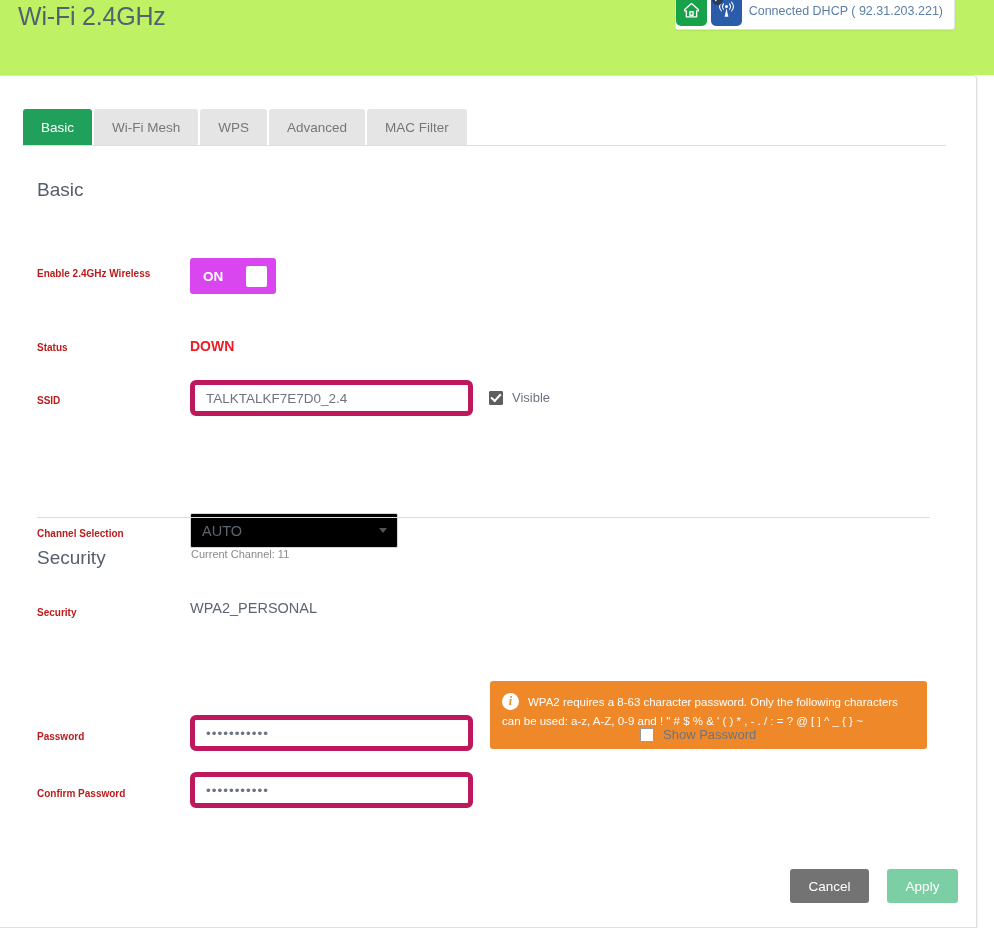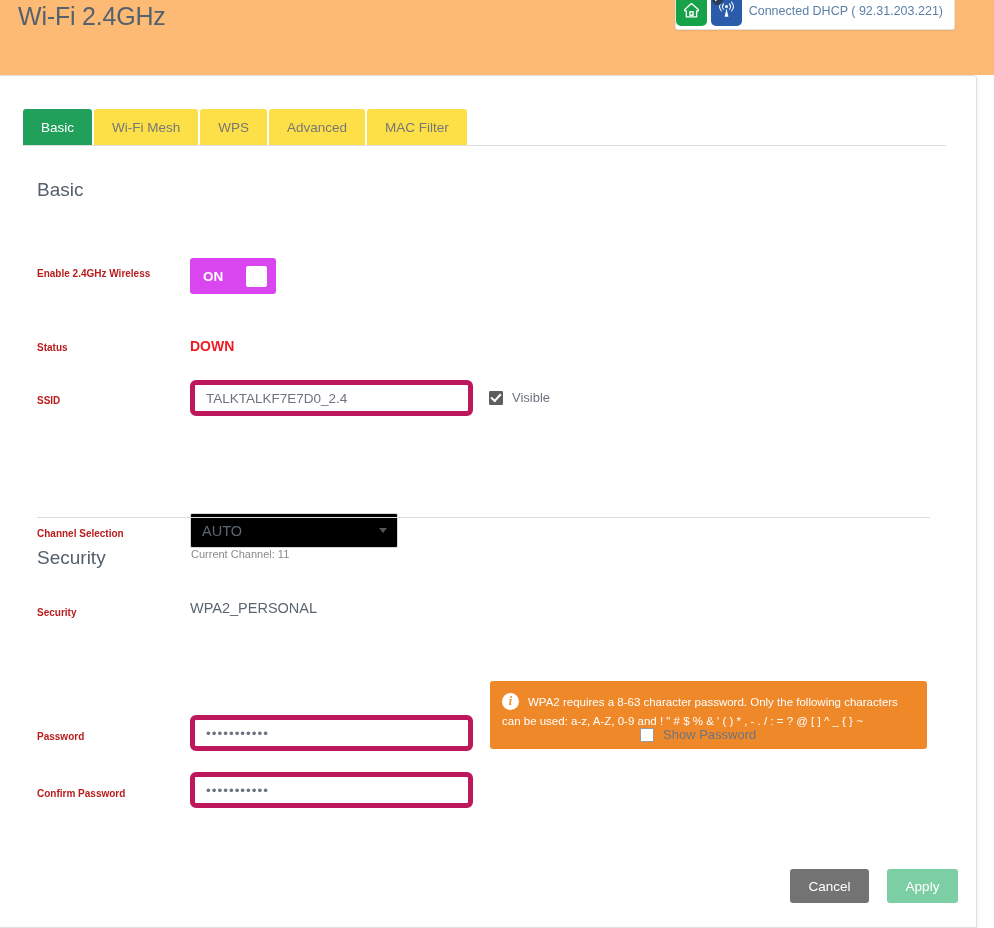--- a/index.html
+++ b/index.html
@@ -9,21 +9,21 @@
     background: #ffffff;
     font-family: "Liberation Sans", sans-serif;
     color: #4a4a4a;
     overflow: hidden;
   }
 
   
   .page-header {
     position: relative;
     height: 75px;
-    background: #fdba74;
+    background: #bef264;
     padding-left: 43px;
   }
   .page-title {
     position: absolute;
     left: 18px; top: 2px;
     font-size: 25px;
     font-weight: 400;
     color: #54616e;
     letter-spacing: -0.2px;
   }
@@ -85,21 +85,21 @@
     left: 23px; top: 33px;
     display: flex;
     align-items: flex-end;
   }
   .tab {
     height: 36px;
     padding: 0 18px;
     display: flex; align-items: center;
     font-size: 13.5px;
     color: #777777;
-    background: #fde047;
+    background: #e5e5e5;
     border-radius: 3px 3px 0 0;
     margin-right: 2px;
     cursor: pointer;
     white-space: nowrap;
   }
   .tab.active {
     background: #20a05a;
     color: #ffffff;
   }
   .tabs-underline {

